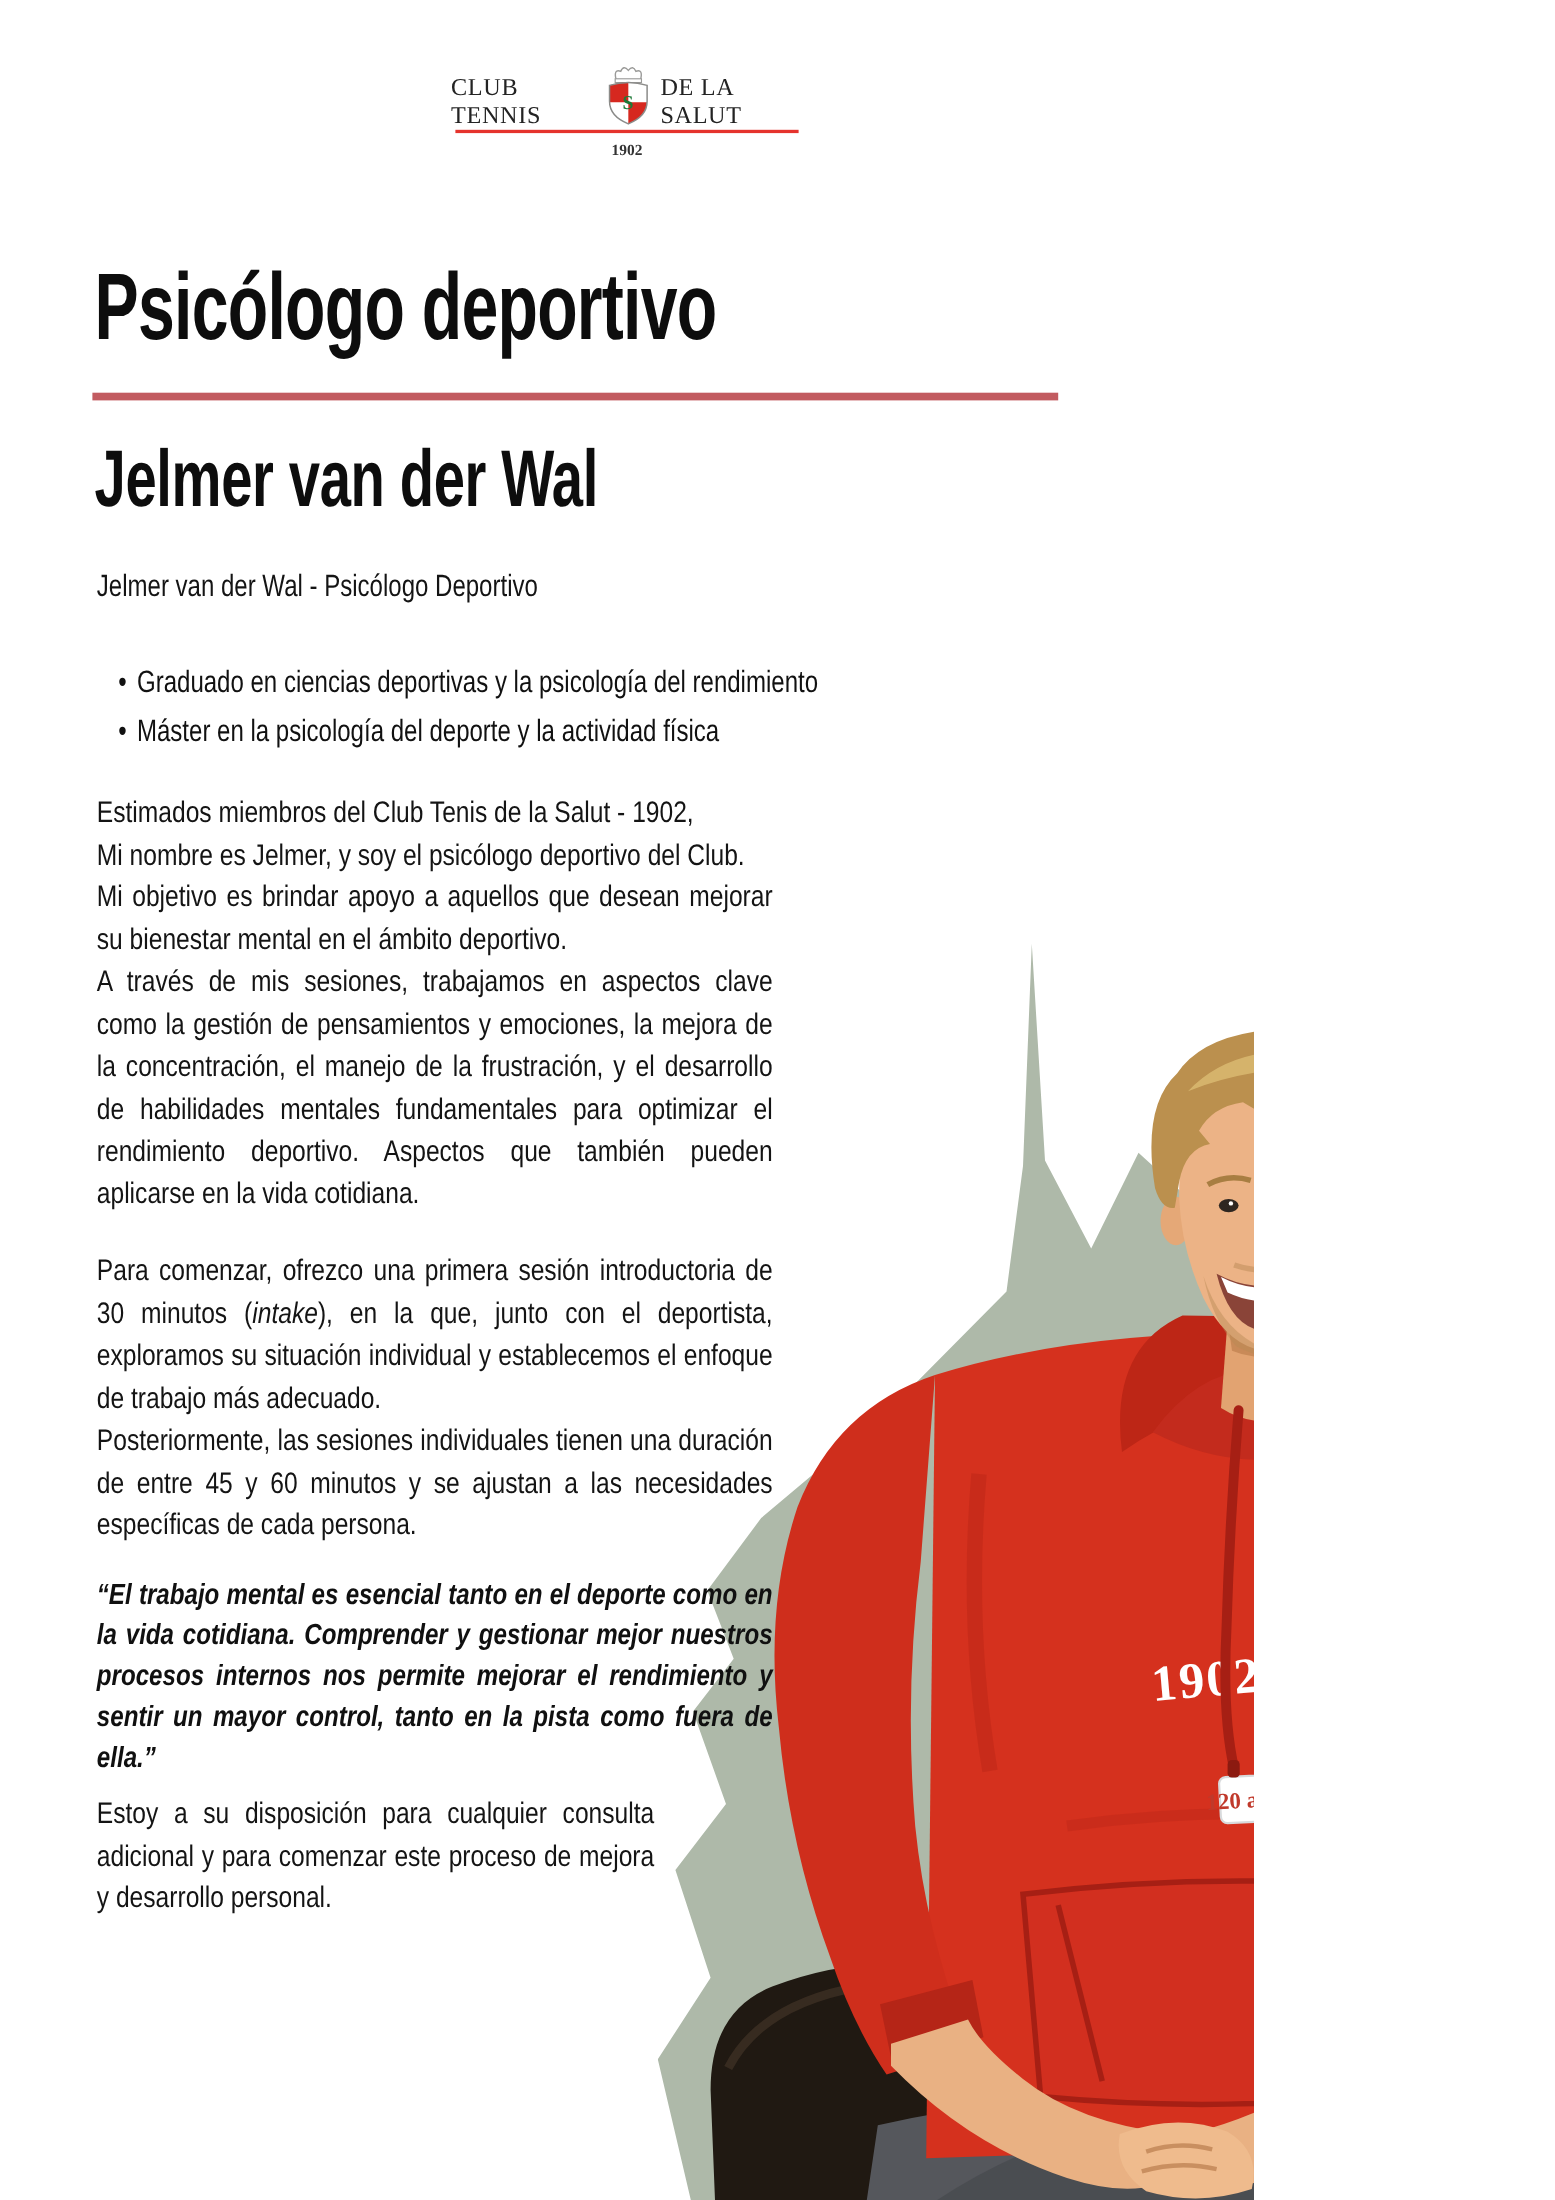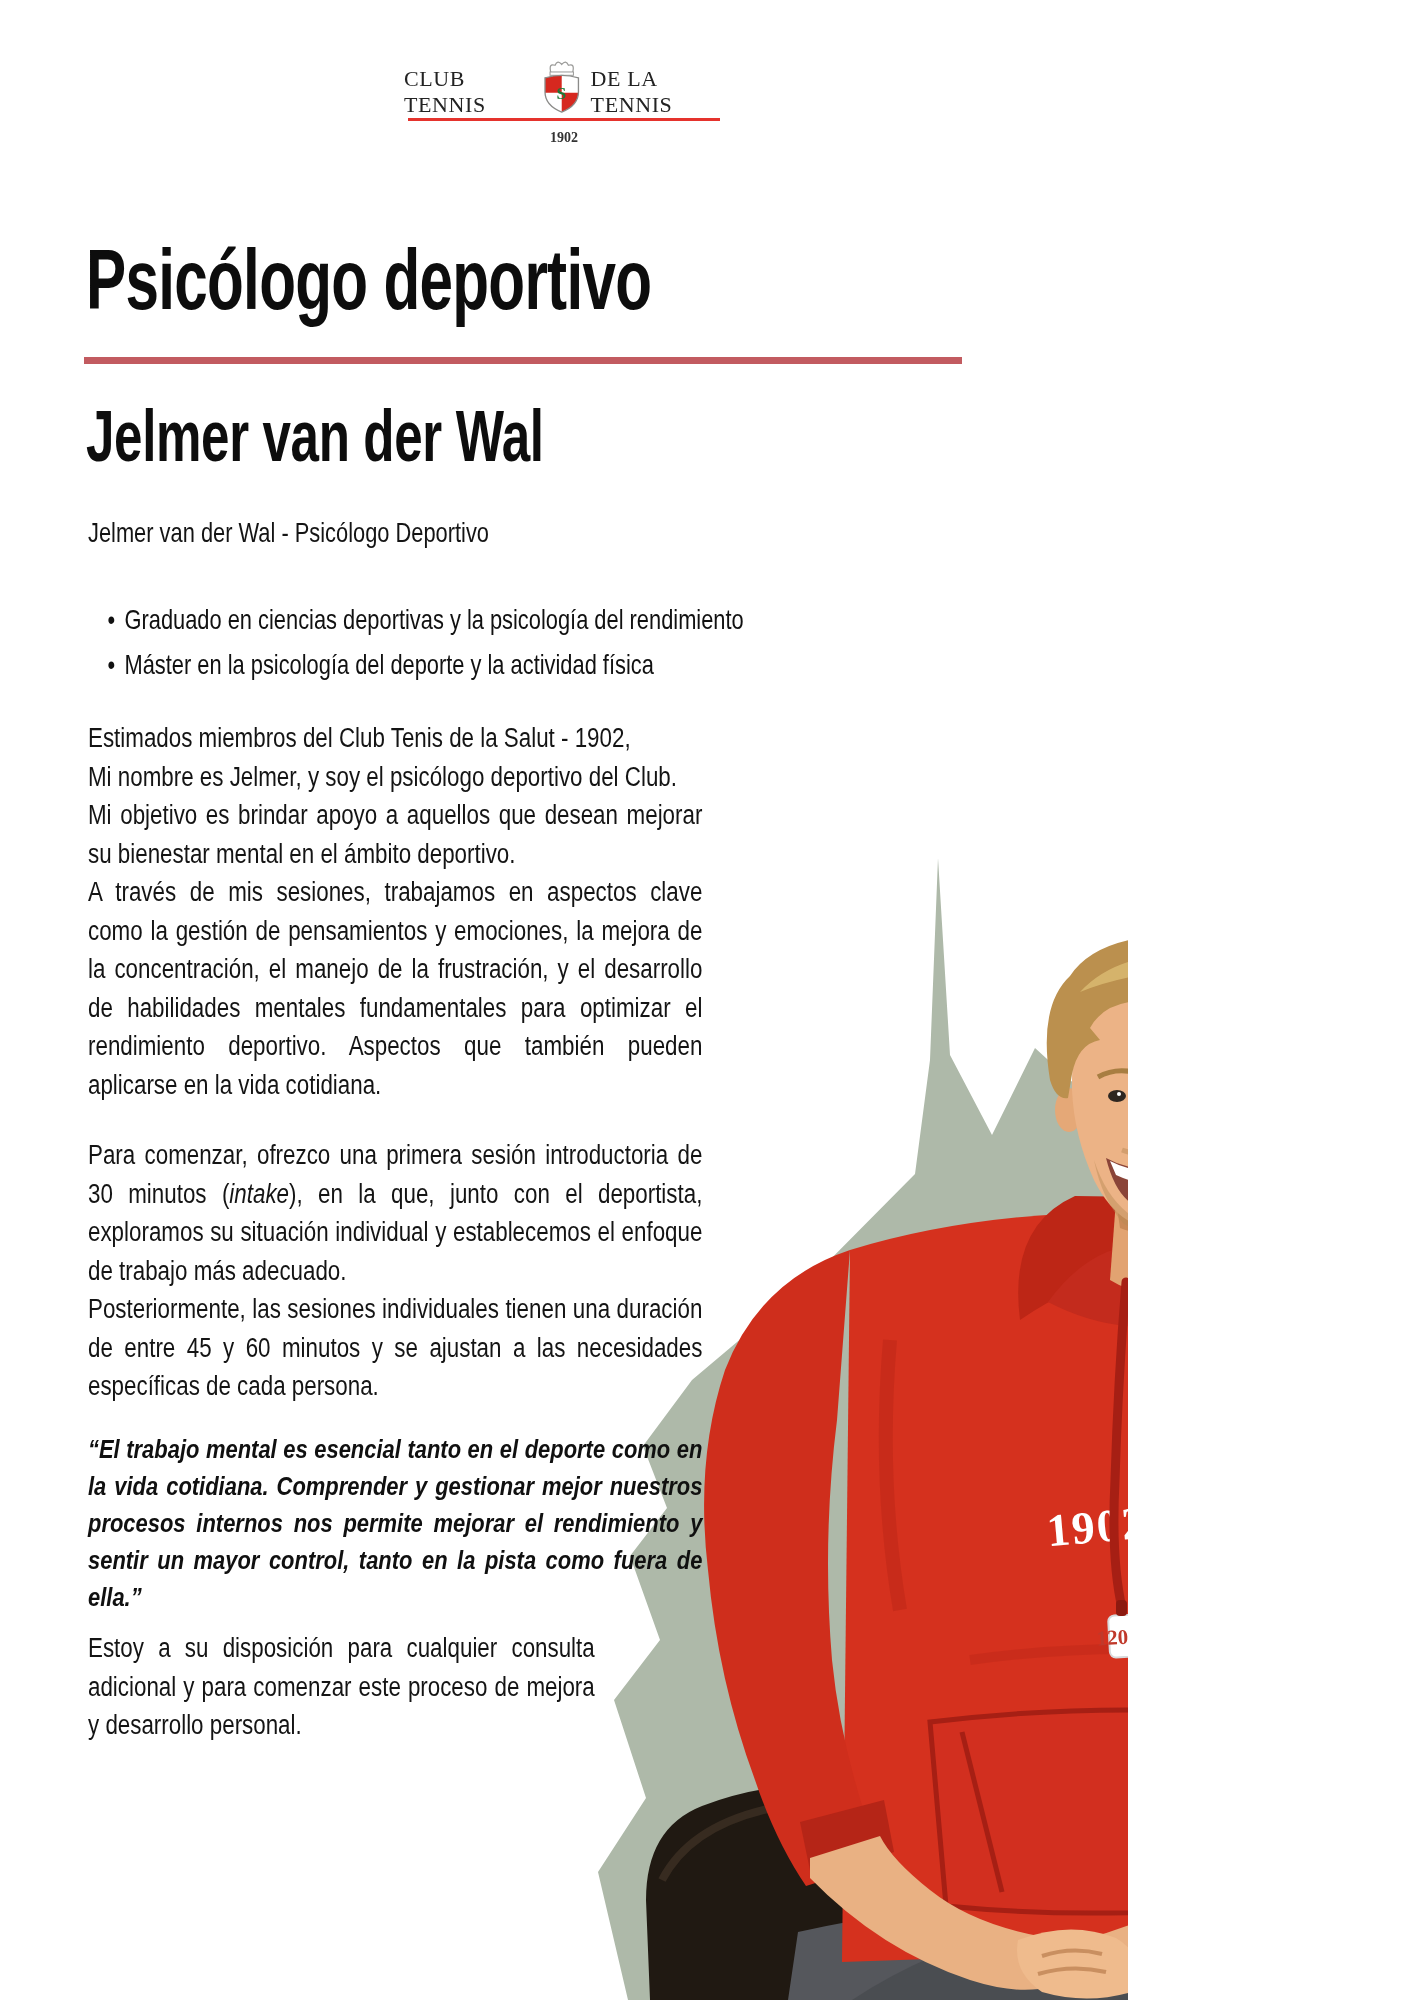--- a/index.html
+++ b/index.html
@@ -1,17 +1,17 @@
 <!DOCTYPE html>
 <html><head>
 <meta charset="utf-8">
 <style>
   html,body{margin:0;padding:0;background:#fff;}
   #page{position:relative;width:1128px;height:2000px;background:#ffffff;overflow:hidden;
-        font-family:"Liberation Sans",sans-serif;color:#111;}
+        font-family:"Liberation Sans",sans-serif;color:#111;padding-left:12px;}
   .abs{position:absolute;}
   .sx{transform-origin:0 0;}
 
   
   .logo{position:absolute;top:66px;left:50%;transform:translateX(-50%);width:320px;height:92px;}
   .logo-row{display:flex;align-items:center;justify-content:center;gap:7px;
             font-family:"Liberation Serif",serif;font-size:22px;letter-spacing:.6px;color:#232323;}
   .logo-underline{position:absolute;top:52px;left:4px;right:4px;height:3px;background:#e5332d;}
   .logo-year{position:absolute;top:64px;left:0;width:100%;text-align:center;
              font-family:"Liberation Serif",serif;font-weight:bold;font-size:14px;color:#333;}
@@ -62,21 +62,21 @@
       <span>CLUB TENNIS</span>
       <svg class="crest" width="50" height="60" viewBox="0 0 52 64">
         <path d="M 13,15 Q 10,3 18,6 Q 21,-1 26,5 Q 31,-1 34,6 Q 42,3 39,15 Z" fill="#ffffff" stroke="#9a9a98" stroke-width="1.5"></path>
         <rect x="12" y="14" width="28" height="4" fill="#fff" stroke="#9a9a98" stroke-width="1.2"></rect>
         <path d="M 6,21 Q 26,15 46,21 L 46,38 Q 46,54 26,62 Q 6,54 6,38 Z" fill="#ffffff"></path>
         <path d="M 6,21 Q 16,18 26,17.5 L 26,39 L 6,39 Z" fill="#d6281f"></path>
         <path d="M 26,39 L 46,39 L 46,38 Q 46,54 26,62 Z" fill="#d6281f"></path>
         <path d="M 6,21 Q 26,15 46,21 L 46,38 Q 46,54 26,62 Q 6,54 6,38 Z" fill="none" stroke="#8b8b89" stroke-width="1.6"></path>
         <text x="26" y="46" text-anchor="middle" font-family="Liberation Serif, serif" font-weight="bold" font-size="21" fill="#1d7a38">S</text>
       </svg>
-      <span>DE LA TENNIS</span>
+      <span>DE LA SALUT</span>
     </div>
     <div class="logo-year">1902</div>
   </div>
 
   <div id="title" class="abs sx">Psicólogo deportivo</div>
   <div id="divider" class="abs"></div>
   <div id="h2" class="abs sx">Jelmer van der Wal</div>
   <div id="byline" class="abs sx">Jelmer van der Wal - Psicólogo Deportivo</div>
 
   <div id="bullets" class="abs sx">

